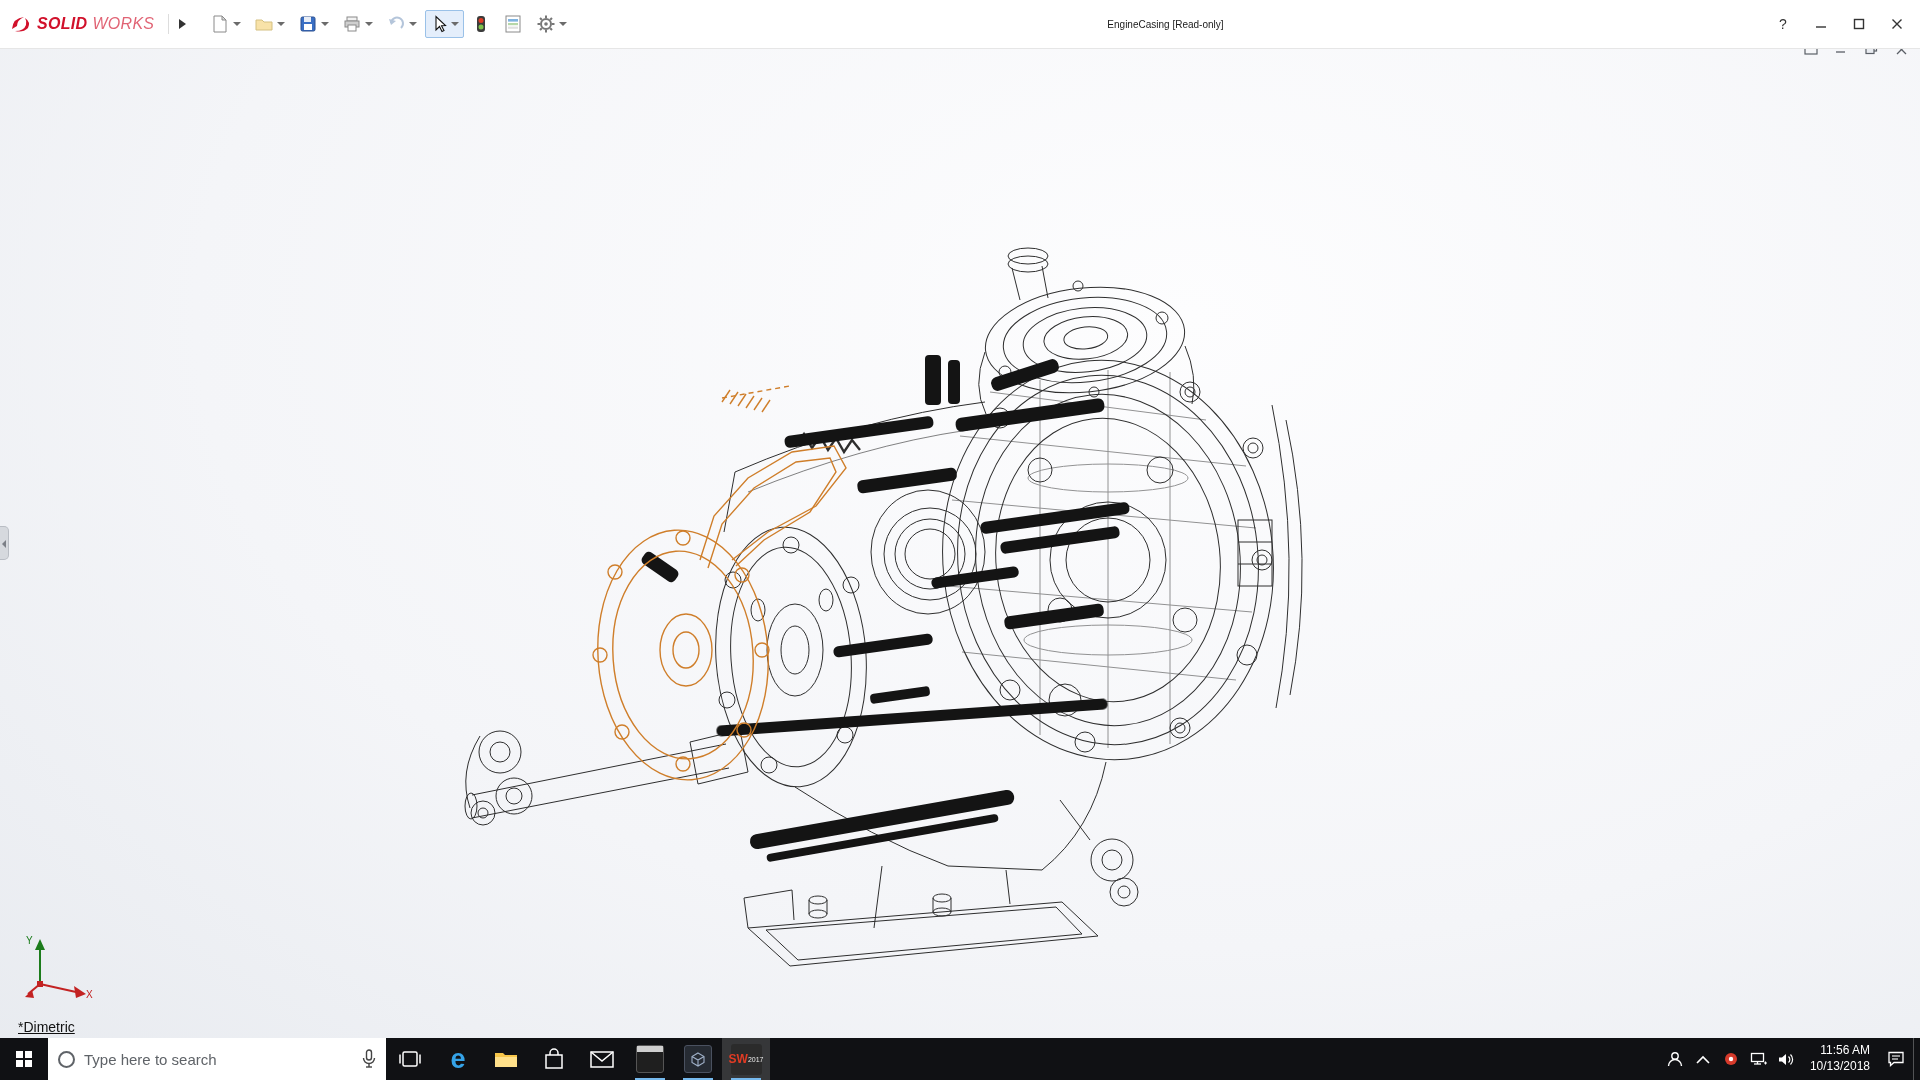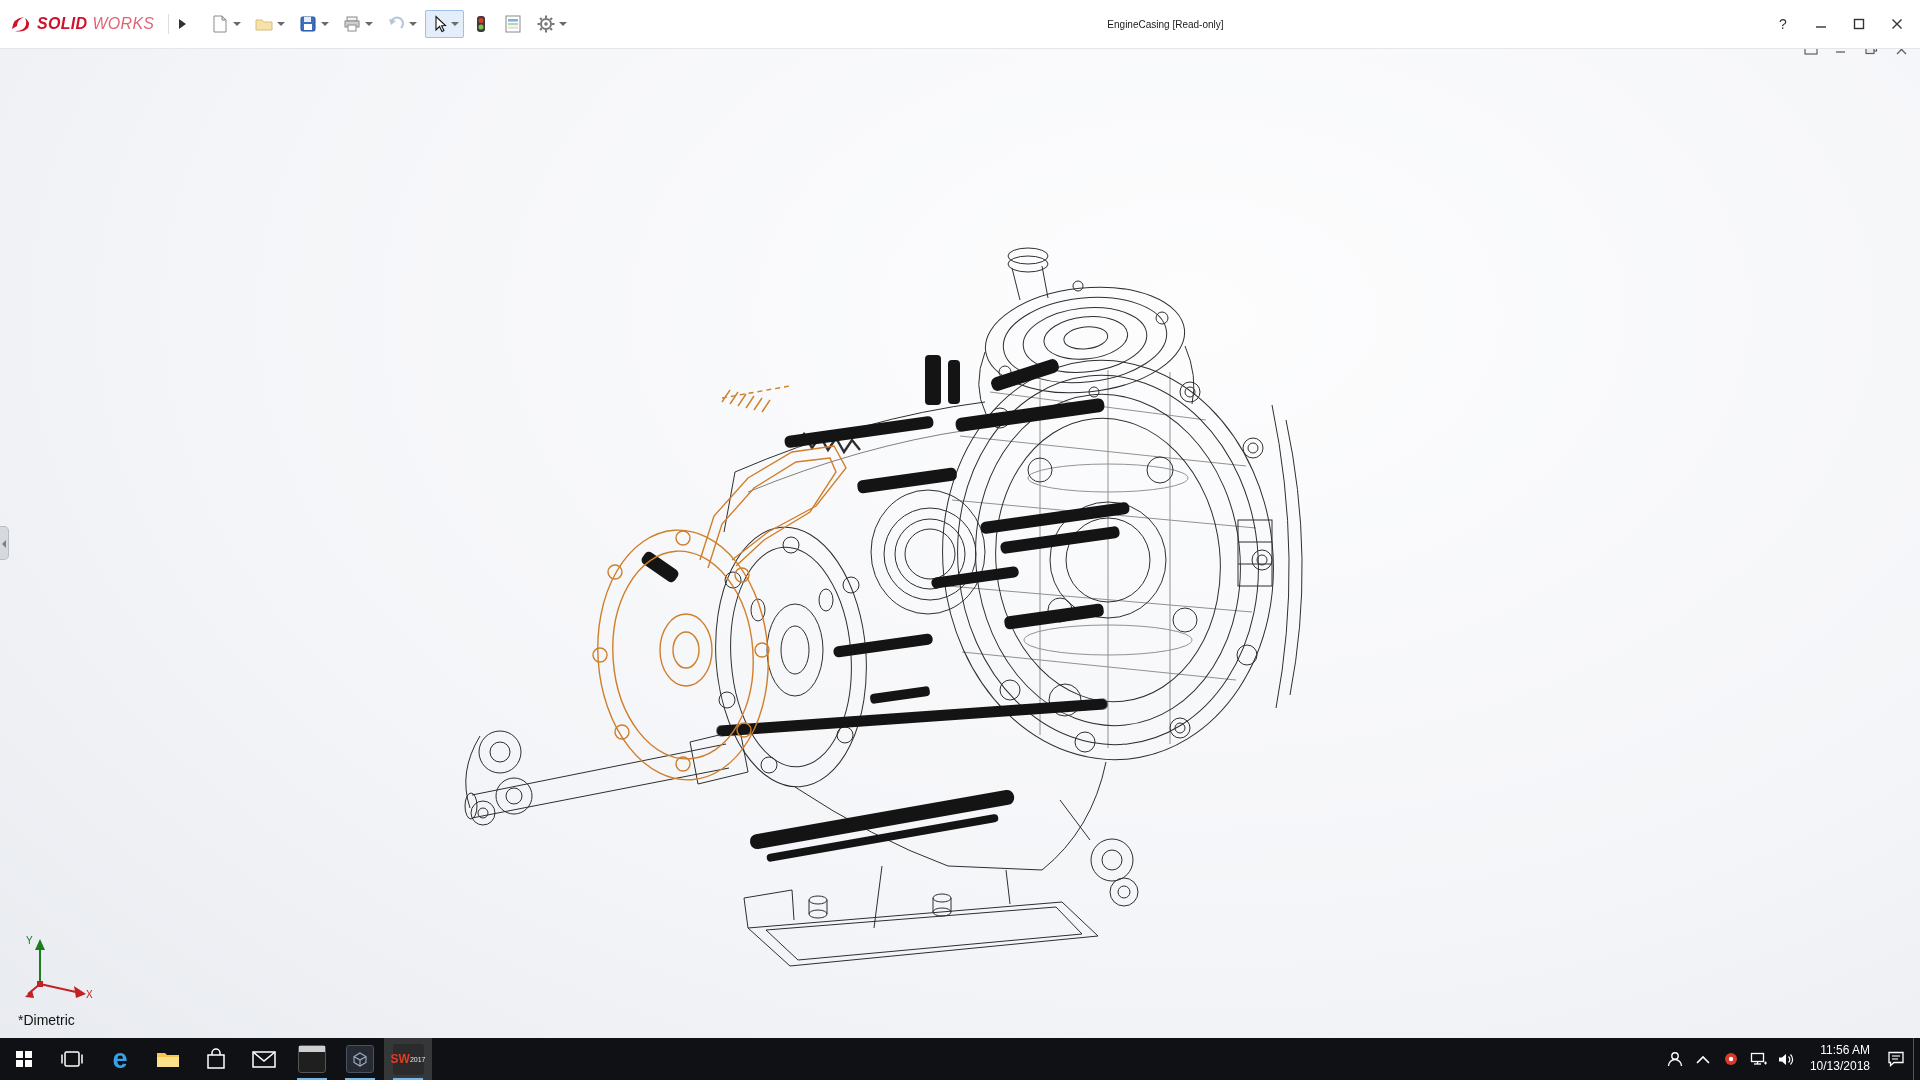--- a/index.html
+++ b/index.html
@@ -29,21 +29,21 @@
   .viewport { position:absolute; top:34px; left:0; right:0; bottom:42px;
               background:radial-gradient(115% 140% at 62% 28%, #fdfdfe 0%, #f4f5f8 45%, #e7eaef 78%, #d9dde4 100%); }
   .model-svg { position:absolute; top:0; left:0; width:1920px; height:1080px; z-index:1; }
   .model-wrap { position:absolute; top:-34px; left:0; width:1920px; height:1080px; }
   .doc-controls { position:absolute; top:7px; right:10px; display:flex; gap:12px; z-index:3; }
   .dc-btn { width:18px; height:16px; display:flex; align-items:center; justify-content:center; }
   .left-tab { position:absolute; left:0; top:492px; width:9px; height:34px; background:#d6d9de;
               border:1px solid #b9bdc4; border-left:none; border-radius:0 5px 5px 0; z-index:3; }
   .left-tab::after { content:""; position:absolute; top:13px; left:2px; width:0; height:0;
               border-top:4px solid transparent; border-bottom:4px solid transparent; border-right:4px solid #7b7f86; }
-  .view-label { position:absolute; left:18px; bottom:10px; font-size:14px; color:#111; z-index:3; }
+  .view-label { position:absolute; left:18px; bottom:3px; font-size:14px; color:#111; z-index:3;text-decoration:underline; }
   .triad { position:absolute; left:24px; bottom:36px; width:72px; height:66px; z-index:3; }
   .triad-y-label { position:absolute; left:26px; bottom:92px; font-size:10px; color:#1c7c1c; z-index:3; }
   .triad-x-label { position:absolute; left:86px; bottom:38px; font-size:10px; color:#c32222; z-index:3; }
 
   
   .taskbar { position:absolute; left:0; right:0; bottom:0; height:42px; background:#101114;
              display:flex; align-items:stretch; z-index:20; }
   .tb-start { width:48px; display:flex; align-items:center; justify-content:center; }
   .win-grid { display:grid; grid-template-columns:7px 7px; grid-template-rows:7px 7px; gap:2px; }
   .win-grid span { background:#fff; }
@@ -400,20 +400,30 @@
   <footer class="taskbar">
     <div class="tb-start">
       <span class="win-grid">
           <span></span>
           <span></span>
           <span></span>
           <span></span>
         </span>
     </div>
 
+    <div class="search-box">
+      <span class="cortana-ring"></span>
+      <input type="text" placeholder="Type here to search" style="">
+      <svg width="14" height="20" viewBox="0 0 14 20">
+        <rect x="4.5" y="1" width="5" height="10" rx="2.5" fill="none" stroke="#444" stroke-width="1.4"></rect>
+        <path d="M1.5 9 a5.5 5.5 0 0 0 11 0" fill="none" stroke="#444" stroke-width="1.4"></path>
+        <line x1="7" y1="14.5" x2="7" y2="18" stroke="#444" stroke-width="1.4"></line>
+        <line x1="4" y1="18" x2="10" y2="18" stroke="#444" stroke-width="1.4"></line>
+      </svg>
+    </div>
 
     <div class="task-icons">
       <div class="task-btn">
         <svg width="22" height="18" viewBox="0 0 22 18">
           <rect x="4" y="2" width="14" height="14" rx="1.5" fill="none" stroke="#fff" stroke-width="1.5"></rect>
           <line x1="1" y1="4.5" x2="1" y2="13.5" stroke="#fff" stroke-width="1.5"></line>
           <line x1="21" y1="4.5" x2="21" y2="13.5" stroke="#fff" stroke-width="1.5"></line>
         </svg>
       </div>
       <div class="task-btn">

